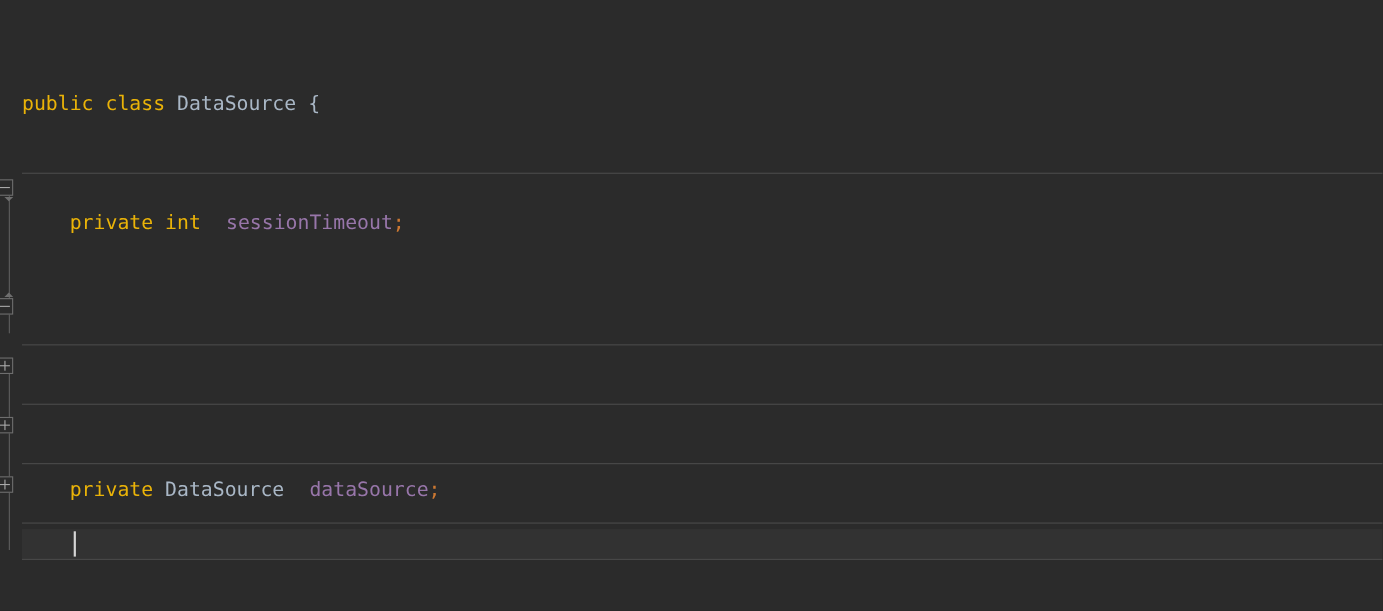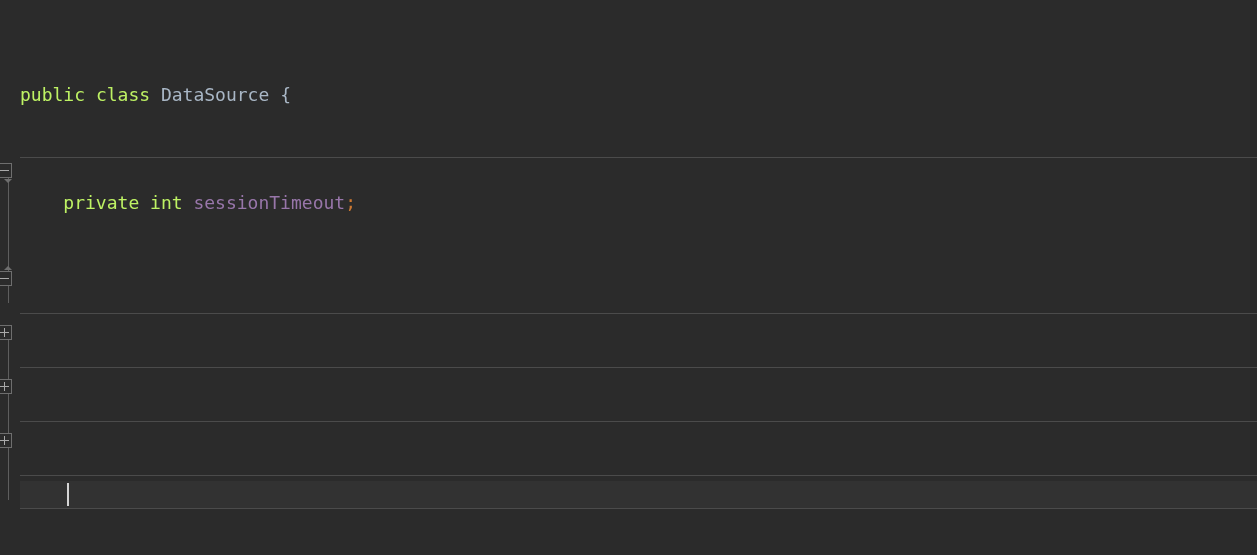--- a/index.html
+++ b/index.html
@@ -114,23 +114,23 @@
     color: #a9b7c6;
     letter-spacing: 0;
   }
   .line {
     height: 27px;
     padding-left: 20px;
     white-space: pre;
   }
 
   
-  .kw      { color: #bef264; }
+  .kw      { color: #eab308; }
   .cls     { color: #a9b7c6; }
-  .field   { color: #9876aa; }
+  .field   { color: #9876aa; margin-left: 12px; }
   .punct   { color: #a9b7c6; }
   .semi    { color: #cc7832; }
 
   
   .hl-read  { background: #32593d; }
 </style>
 </head>
 <body>
 
 <div id="editor">
@@ -178,20 +178,21 @@
 
   <div class="code">
 
     <div class="line"><span class="kw">public</span> <span class="kw">class</span> <span class="cls">DataSource</span> <span class="punct">{</span></div>
 
     <div class="line">    <span class="kw">private</span> <span class="kw">int</span> <span class="field">sessionTimeout</span><span class="semi">;</span></div>
 
 
     <div class="line"> </div>
 
+    <div class="line">    <span class="kw">private</span> <span class="cls">DataSource</span> <span class="field">dataSource</span><span class="semi">;</span></div>
 
     
 
     
 
     
 
     
 
     

